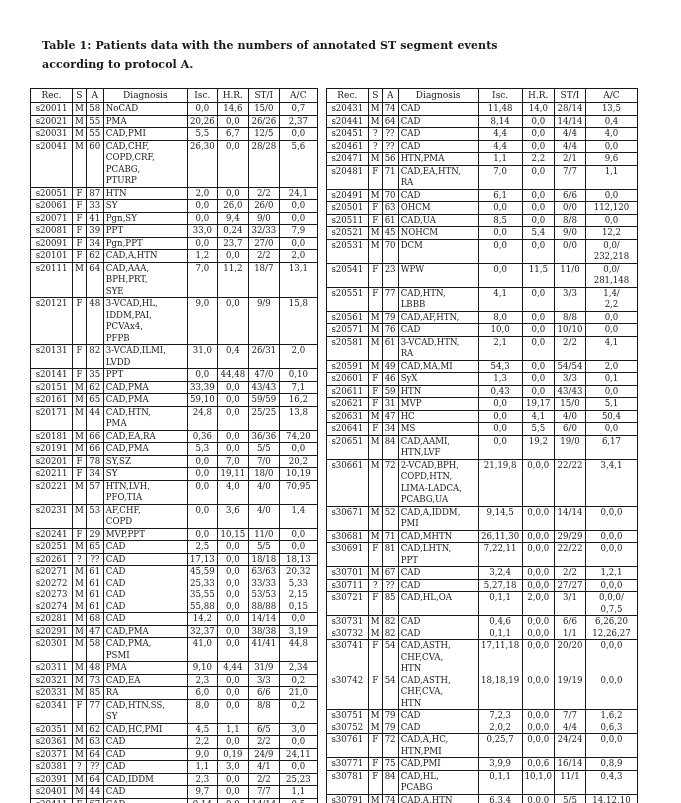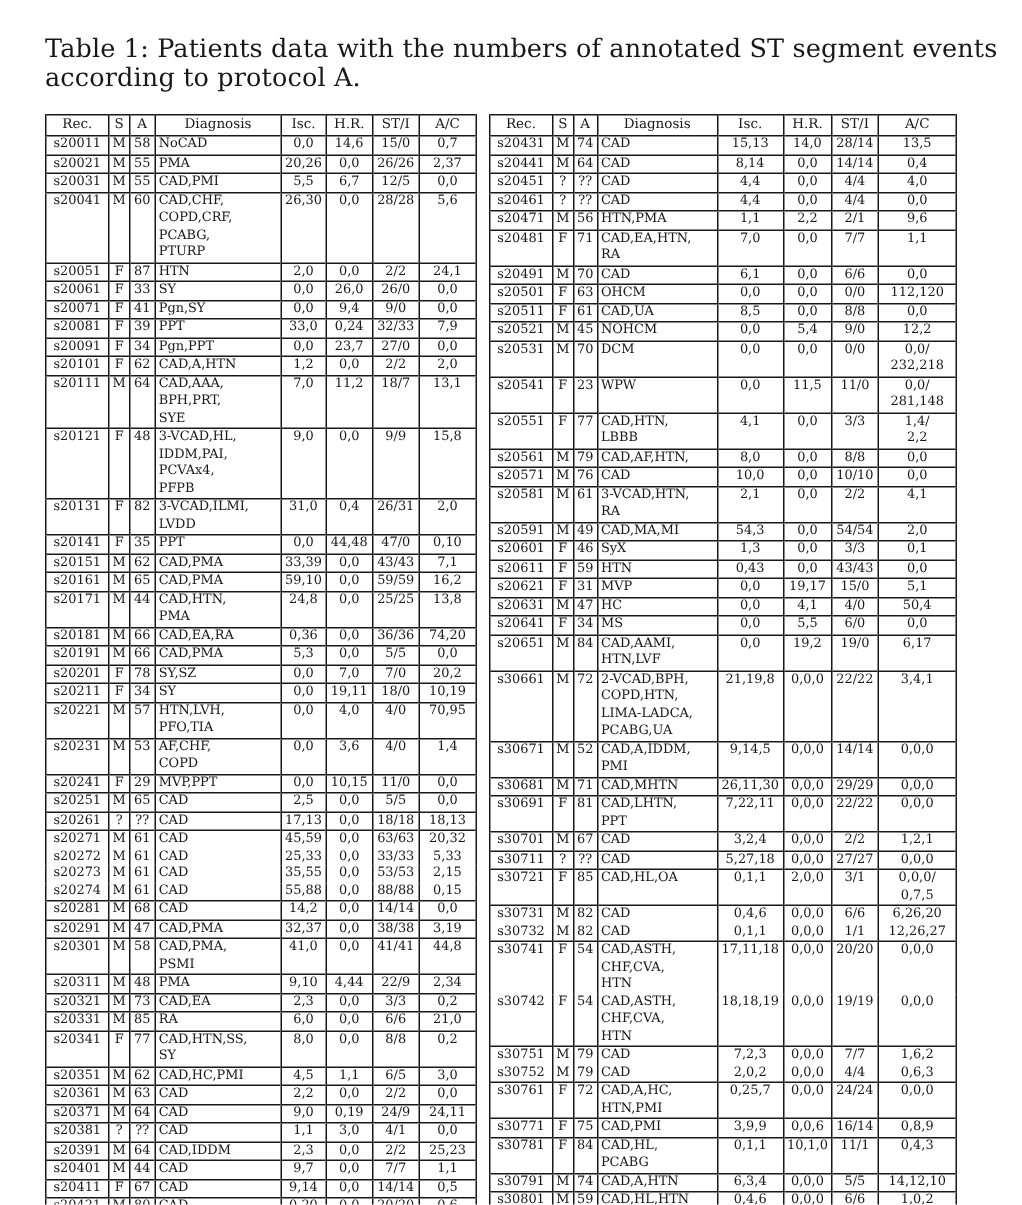--- a/index.html
+++ b/index.html
@@ -5,26 +5,26 @@
   html, body { margin: 0; padding: 0; }
   body {
     width: 681px; height: 803px;
     background: #ffffff;
     color: #181818;
     font-family: "DejaVu Serif", serif;
     overflow: hidden;
   }
   .page { padding: 24px 0 0 30px; }
   .title {
-    font-size: 17px;
-    font-weight: normal;
+    font-size: 11px;
+    font-weight: bold;
     line-height: 19px;
     white-space: pre-line;
     letter-spacing: 0.1px;
-    margin: 0;
+    margin: 12px;
   }
   .tables {
     display: flex;
     align-items: flex-start;
     gap: 8px;
     margin-top: 14px;
   }
   table.ptable {
     border-collapse: collapse;
     border: 1px solid #181818;
@@ -423,21 +423,21 @@
             <td>41/41</td>
             <td>44,8</td>
           </tr>
           <tr>
             <td>s20311</td>
             <td>M</td>
             <td>48</td>
             <td class="diag">PMA</td>
             <td>9,10</td>
             <td>4,44</td>
-            <td>22/9</td>
+            <td>31/9</td>
             <td>2,34</td>
           </tr>
           <tr>
             <td>s20321</td>
             <td>M</td>
             <td>73</td>
             <td class="diag">CAD,EA</td>
             <td>2,3</td>
             <td>0,0</td>
             <td>3/3</td>
@@ -569,21 +569,21 @@
           <th>ST/I</th>
           <th>A/C</th>
         </tr>
       </thead>
       <tbody id="right-body">
           <tr>
             <td>s20431</td>
             <td>M</td>
             <td>74</td>
             <td class="diag">CAD</td>
-            <td>15,13</td>
+            <td>11,48</td>
             <td>14,0</td>
             <td>28/14</td>
             <td>13,5</td>
           </tr>
           <tr>
             <td>s20441</td>
             <td>M</td>
             <td>64</td>
             <td class="diag">CAD</td>
             <td>8,14</td>

